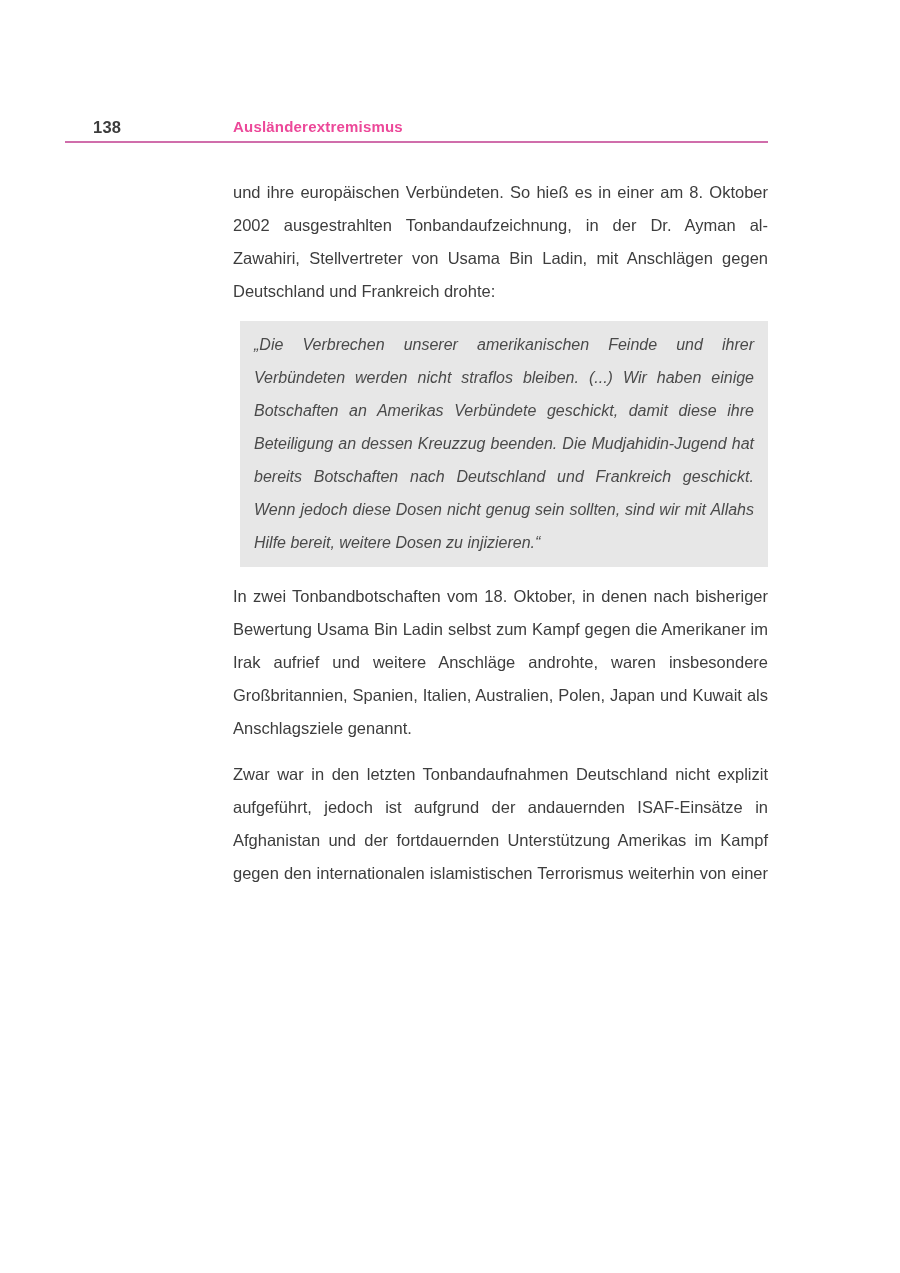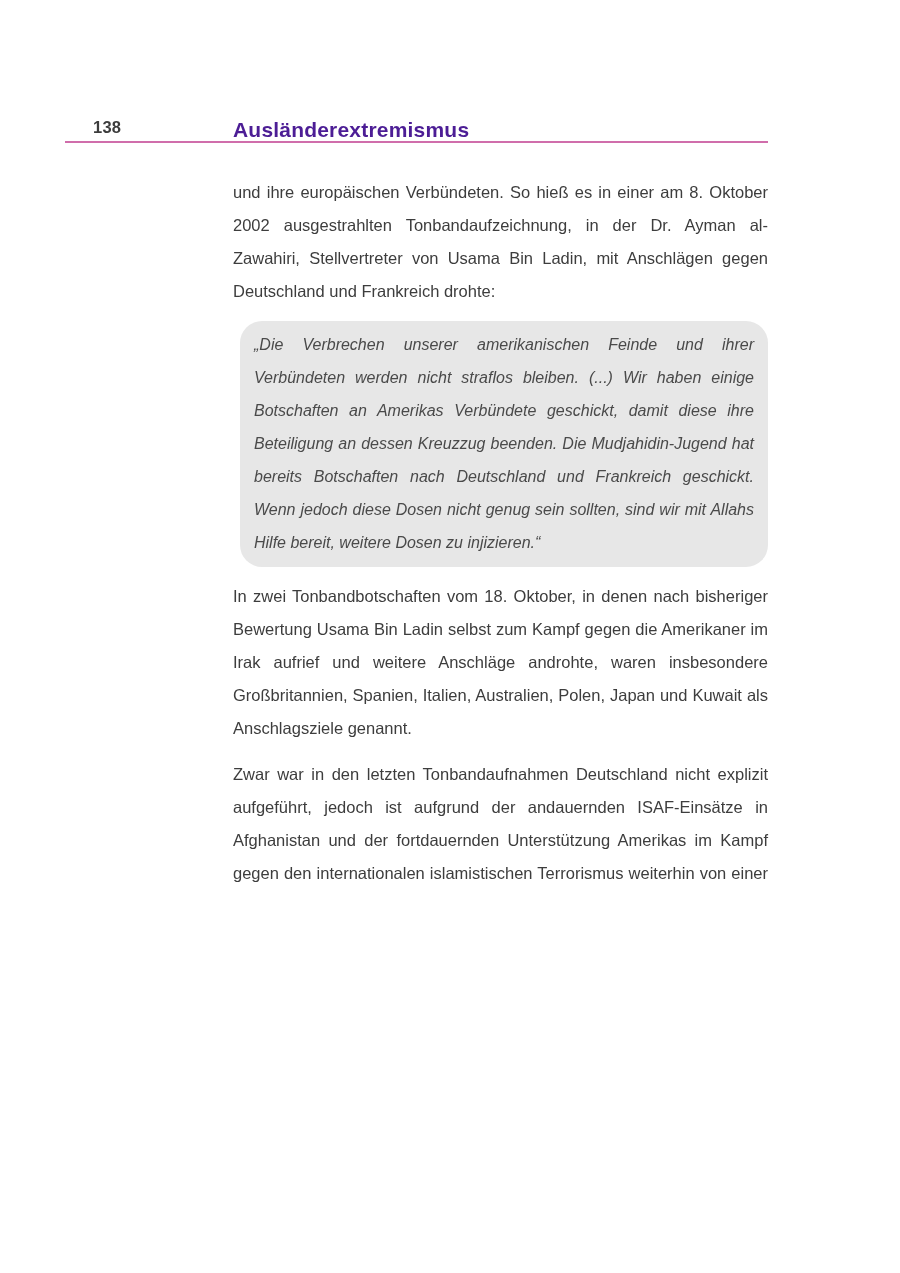--- a/index.html
+++ b/index.html
@@ -27,23 +27,23 @@
     font-size: 16.5px;
     font-weight: bold;
     color: #3c3c3c;
     letter-spacing: 0.2px;
   }
 
   .section-title {
     position: absolute;
     left: 233px;
     top: 118px;
-    font-size: 21px;
+    font-size: 15px;
     font-weight: bold;
-    color: #4c1d95;
+    color: #ec4899;
     letter-spacing: 0.2px;
   }
 
   .head-rule {
     position: absolute;
     left: 65px;
     top: 141px;
     width: 703px;
     height: 2px;
     background: #d06dab;
@@ -68,21 +68,20 @@
   }
 
   .quote-block {
     background: #e7e7e7;
     font-style: italic;
     font-size: 16px;
     color: #4a4a4a;
     margin: 13px 0 13px 7px;
     padding: 7px 14px 8px 14px;
     text-align: justify;
-    border-radius: 22px;
   }
 
   
   .margin-note {
     position: absolute;
     left: 94px;
     top: 877px;
     width: 126px;
     font-style: italic;
     font-size: 15.5px;

